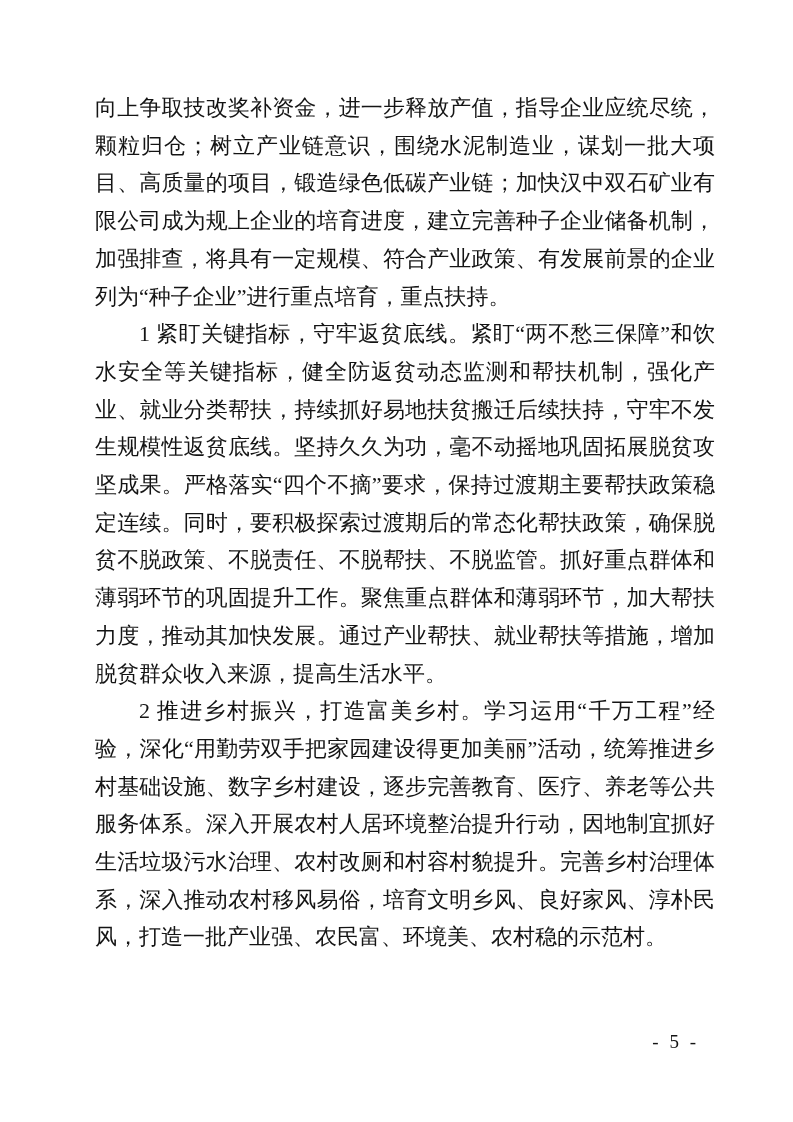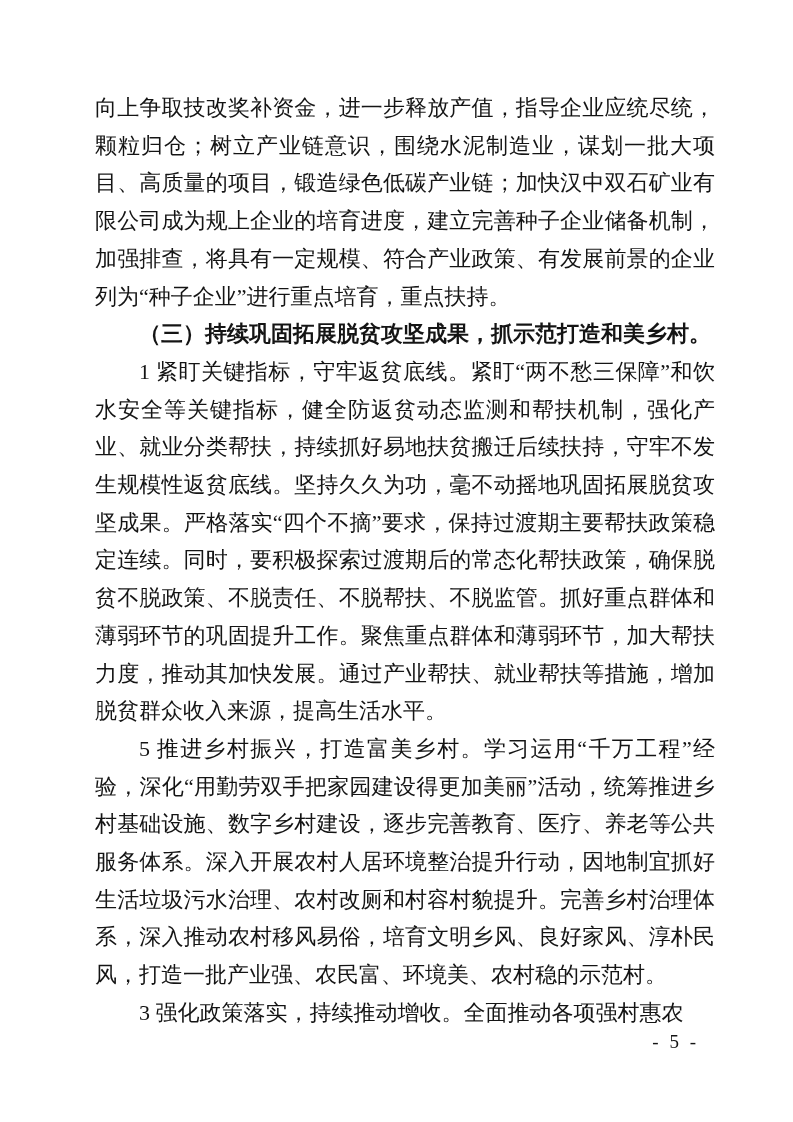--- a/index.html
+++ b/index.html
@@ -52,24 +52,22 @@
   }
 </style>
 </head>
 <body>
 
 <div class="page">
   <div class="content">
 
     <p>向上争取技改奖补资金，进一步释放产值，指导企业应统尽统，颗粒归仓；树立产业链意识，围绕水泥制造业，谋划一批大项目、高质量的项目，锻造绿色低碳产业链；加快汉中双石矿业有限公司成为规上企业的培育进度，建立完善种子企业储备机制，加强排查，将具有一定规模、符合产业政策、有发展前景的企业列为“种子企业”进行重点培育，重点扶持。</p>
 
-    <p class="indent heading">（三）持续巩固拓展脱贫攻坚成果，抓示范打造和美乡村。</p>
 
     <p class="indent"><span class="lead">1 紧盯关键指标，守牢返贫底线。</span><span>紧盯“两不愁三保障”和饮水安全等关键指标，健全防返贫动态监测和帮扶机制，强化产业、就业分类帮扶，持续抓好易地扶贫搬迁后续扶持，守牢不发生规模性返贫底线。坚持久久为功，毫不动摇地巩固拓展脱贫攻坚成果。严格落实“四个不摘”要求，保持过渡期主要帮扶政策稳定连续。同时，要积极探索过渡期后的常态化帮扶政策，确保脱贫不脱政策、不脱责任、不脱帮扶、不脱监管。抓好重点群体和薄弱环节的巩固提升工作。聚焦重点群体和薄弱环节，加大帮扶力度，推动其加快发展。通过产业帮扶、就业帮扶等措施，增加脱贫群众收入来源，提高生活水平。</span></p>
 
-    <p class="indent"><span class="lead">5 推进乡村振兴，打造富美乡村。</span><span>学习运用“千万工程”经验，深化“用勤劳双手把家园建设得更加美丽”活动，统筹推进乡村基础设施、数字乡村建设，逐步完善教育、医疗、养老等公共服务体系。深入开展农村人居环境整治提升行动，因地制宜抓好生活垃圾污水治理、农村改厕和村容村貌提升。完善乡村治理体系，深入推动农村移风易俗，培育文明乡风、良好家风、淳朴民风，打造一批产业强、农民富、环境美、农村稳的示范村。</span></p>
+    <p class="indent"><span class="lead">2 推进乡村振兴，打造富美乡村。</span><span>学习运用“千万工程”经验，深化“用勤劳双手把家园建设得更加美丽”活动，统筹推进乡村基础设施、数字乡村建设，逐步完善教育、医疗、养老等公共服务体系。深入开展农村人居环境整治提升行动，因地制宜抓好生活垃圾污水治理、农村改厕和村容村貌提升。完善乡村治理体系，深入推动农村移风易俗，培育文明乡风、良好家风、淳朴民风，打造一批产业强、农民富、环境美、农村稳的示范村。</span></p>
 
-    <p class="indent"><span class="lead">3 强化政策落实，持续推动增收。</span><span>全面推动各项强村惠农</span></p>
 
   </div>
 
   <div class="page-number">- 5 -</div>
 </div>
 
 </body></html>

